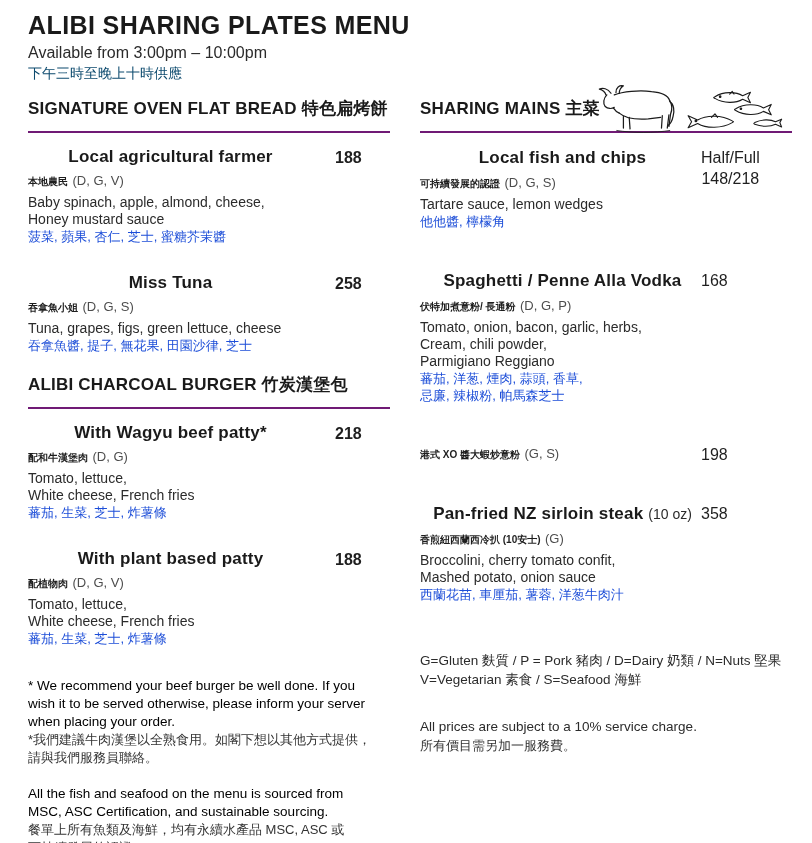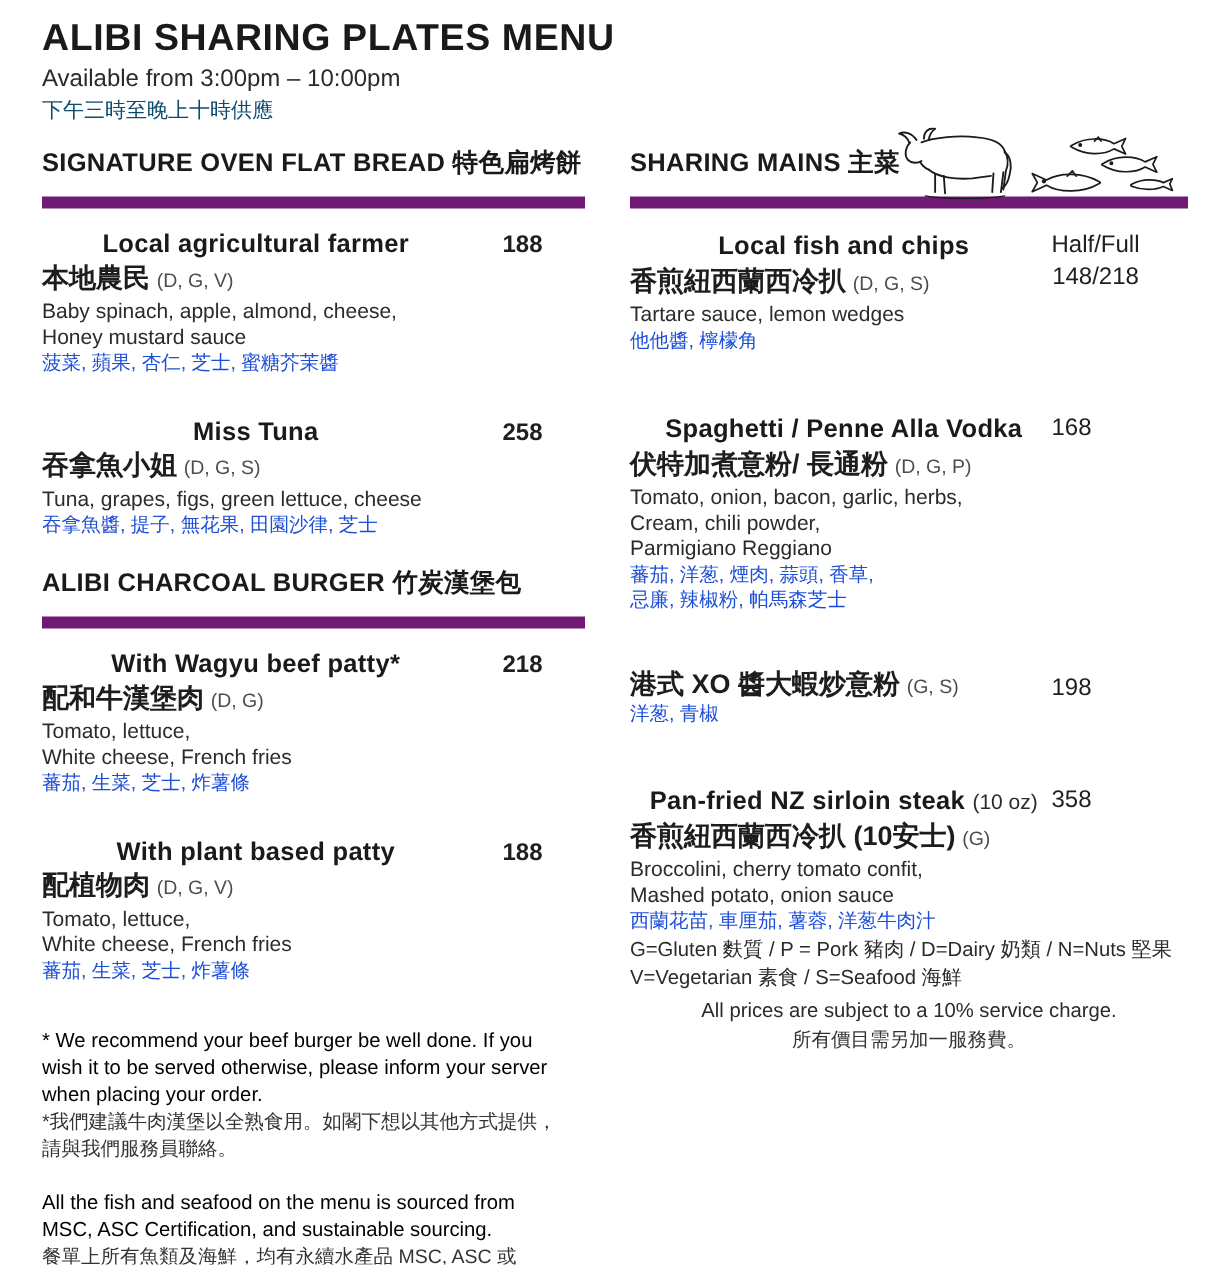--- a/index.html
+++ b/index.html
@@ -10,55 +10,55 @@
   }
   .page-header{position:absolute;left:28px;top:10px;}
   .page-title{font-size:25px;font-weight:700;letter-spacing:.4px;line-height:30px;text-align:right;}
   .avail-en{font-size:16px;line-height:21px;color:#2a2a2a;margin-top:2px;}
   .avail-zh{font-size:14px;line-height:19px;color:#0c4a6e;margin-top:1px;}
 
   .col{position:absolute;top:96px;}
   .col-left{left:28px;width:362px;}
   .col-right{left:420px;width:372px;}
 
-  .section-head{position:relative;border-bottom:8px solid #701a75;padding-bottom:9px;}
+  .section-head{position:relative;border-bottom:2px solid #701a75;padding-bottom:9px;}
   .section-title{font-size:17px;font-weight:700;letter-spacing:.2px;line-height:26px;}
   .head-icons{position:absolute;right:6px;bottom:-2px;display:flex;align-items:flex-end;gap:4px;}
 
   .section + .section{margin-top:18px;}
 
   .item{position:relative;margin-top:26px;}
   .items > .item:first-child{margin-top:13px;}
   .col-right .item{margin-top:38px;}
   .col-right .items > .item:first-child{margin-top:13px;}
 
   .item-head{position:relative;text-align:center;}
   .item-name{font-size:17px;font-weight:700;letter-spacing:.2px;line-height:22px;max-width:285px;}
   .col-right .item-name{line-height:24px;}
   .name-suffix{font-size:14px;font-weight:400;color:#2b2b2b;letter-spacing:0;}
   .item-price{position:absolute;top:1px;font-size:16px;font-weight:400;line-height:21px;color:#1f1f1f;white-space:nowrap;}
   .col-left .item-price{left:307px;font-weight:bold;}
   .col-right .item-price{left:281px;}
 
   .zh-line{margin-top:2px;line-height:19px;}
-  .zh-name{font-size:18px;font-weight:700;color:#1d1d1d;text-align:right;}
+  .zh-name{font-size:10px;font-weight:700;color:#1d1d1d;text-align:right;}
   .allergens{font-size:13px;font-weight:400;color:#4d4d4d;}
 
   .desc-block{margin-top:3px;}
   .desc-line{font-size:14px;line-height:17px;color:#2b2b2b;}
   .zh-desc-line{font-size:13px;line-height:17.5px;color:#1d4ed8;}
 
   .notes{margin-top:30px;}
   .note + .note{margin-top:18px;}
   .note-line-en{font-size:13.5px;line-height:18px;color:#000000;}
   .note-line-zh{font-size:13px;line-height:18px;color:#333;}
 
-  .legend{}
+  .legend{margin-top:48px;}
   .legend-line{font-size:13.5px;line-height:19px;color:#2b2b2b;}
-  .service{margin-top:4px;text-align:center;}
+  .service{margin-top:29px;}
   .service-en{font-size:13.5px;line-height:18px;color:#2b2b2b;}
   .service-zh{font-size:13px;line-height:19px;color:#333;}
 
   .sketch{display:block;}
 </style>
 </head>
 <body>
 
 <div class="page-header">
   <div class="page-title">ALIBI SHARING PLATES MENU</div>
@@ -202,21 +202,21 @@
     <div class="items">
       <div class="item">
         <div class="item-head">
           <div class="item-name">Local fish and chips</div>
           <div class="item-price">
             <div>Half/Full</div>
             <div>148/218</div>
           </div>
         </div>
         <div class="zh-line">
-          <span class="zh-name">香煎紐西蘭西冷扒</span>
+          <span class="zh-name">可持續發展的認證</span>
           <span class="allergens">(D, G, S)</span>
         </div>
         <div class="desc-block">
           <div class="desc-line">Tartare sauce, lemon wedges</div>
         </div>
         <div class="zh-desc-line">他他醬, 檸檬角</div>
       </div>
 
       <div class="item">
         <div class="item-head">
@@ -237,21 +237,20 @@
       </div>
 
       <div class="item">
         <div class="item-head">
           <div class="item-price">198</div>
         </div>
         <div class="zh-line">
           <span class="zh-name">港式 XO 醬大蝦炒意粉</span>
           <span class="allergens">(G, S)</span>
         </div>
-        <div class="zh-desc-line">洋葱, 青椒</div>
       </div>
 
       <div class="item">
         <div class="item-head">
           <div class="item-name">
             <span>Pan-fried NZ sirloin steak</span>
             <span class="name-suffix">(10 oz)</span>
           </div>
           <div class="item-price">358</div>
         </div>

